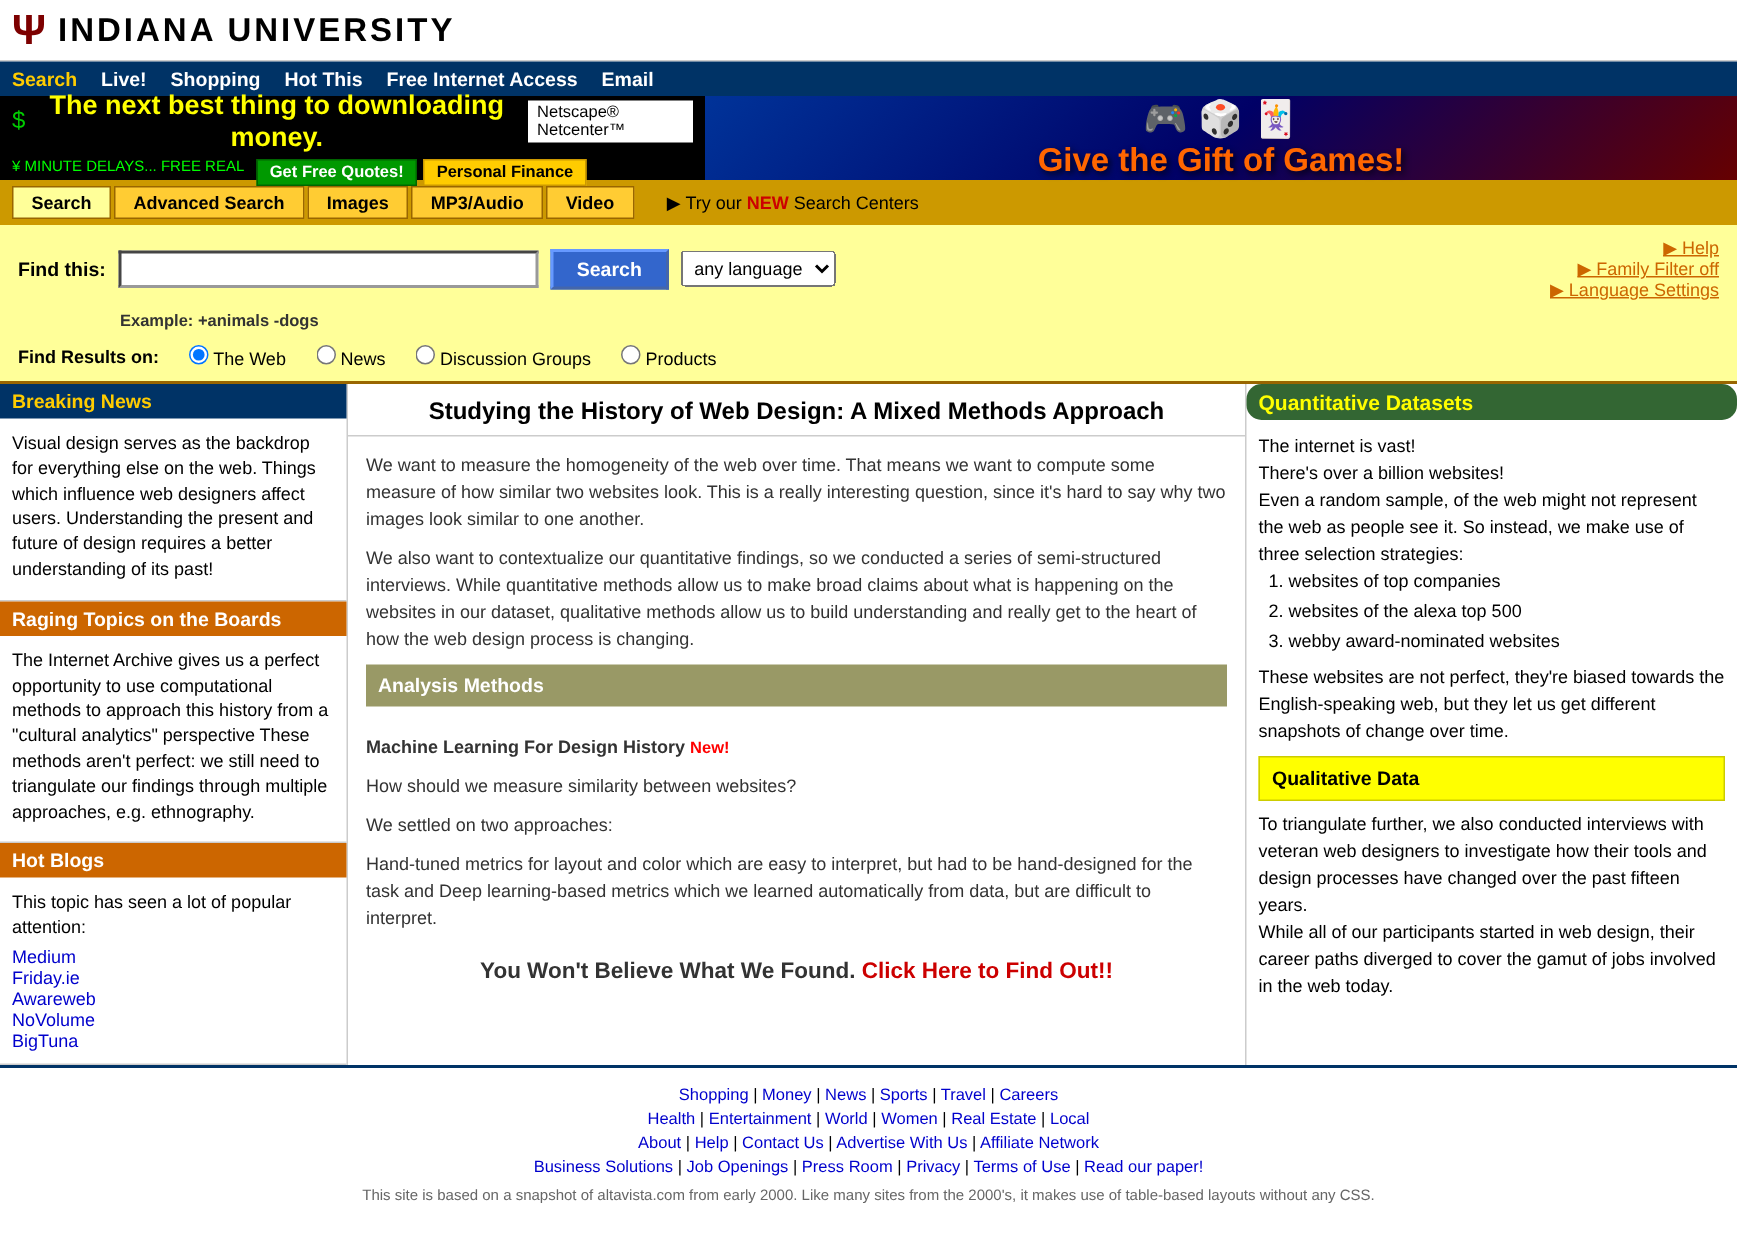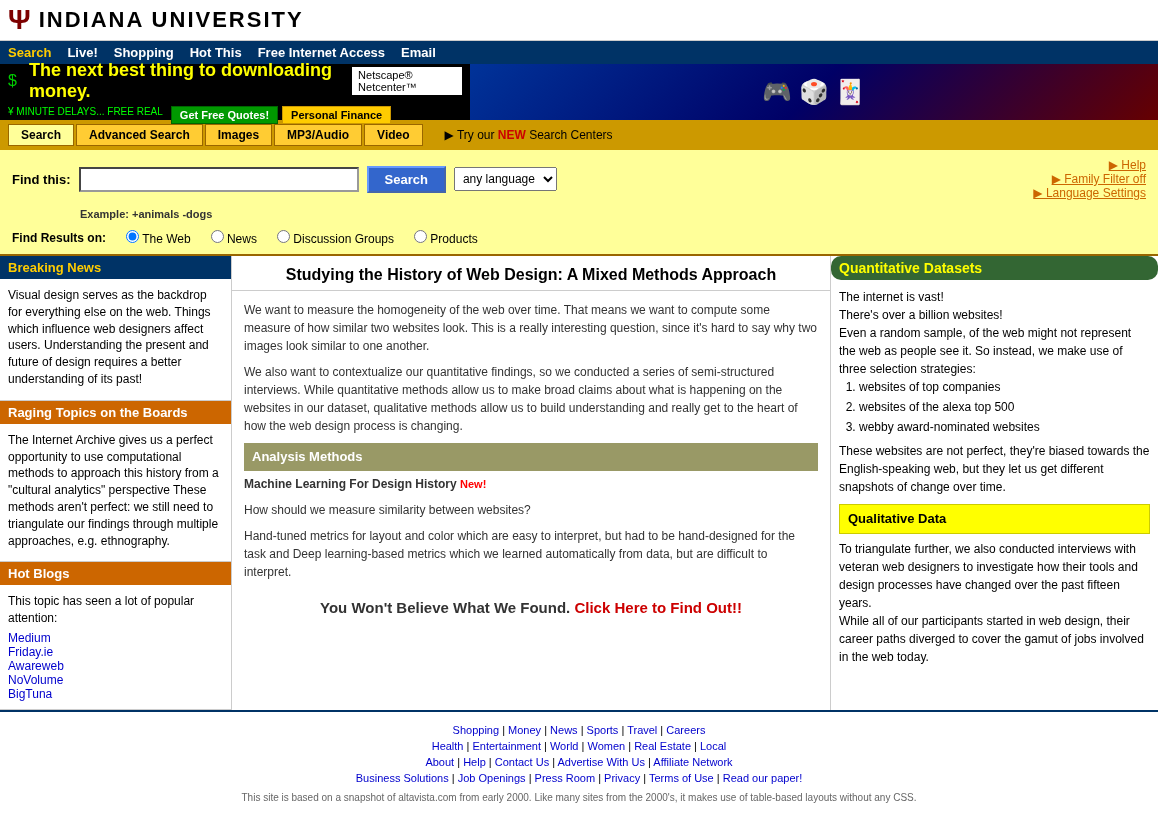--- a/index.html
+++ b/index.html
@@ -12,21 +12,21 @@
     #header .iu-logo .iu-text { font-size: 22px; font-weight: bold; color: #000; letter-spacing: 2px; }
 
     
     #navbar { background: #003366; padding: 4px 8px; display: flex; gap: 16px; }
     #navbar a { color: #fff; text-decoration: none; font-size: 13px; font-weight: bold; }
     #navbar a:first-child { color: #ffcc00; }
 
     
     #adbanner { display: flex; background: #000; height: 56px; }
     #adbanner .left-ad { flex: 0 0 470px; background: #000; display: flex; flex-direction: column; justify-content: center; padding: 4px 8px; }
-    #adbanner .left-ad .ad-headline { color: #ffff00; font-size: 18px; font-weight: bold; }
+    #adbanner .left-ad .ad-headline { color: #ffff00; font-size: 18px; font-weight: bold; text-align: center; }
     #adbanner .left-ad .ad-subrow { display: flex; align-items: flex-start; gap: 8px; margin-top: 4px; }
     #adbanner .left-ad .netscape-badge { background: #fff; padding: 2px 6px; font-size: 11px; color: #000; }
     #adbanner .left-ad .minute-delays { color: #00ff00; font-size: 10px; }
     #adbanner .left-ad .buttons { display: flex; gap: 4px; }
     #adbanner .left-ad .btn-green { background: #009900; color: #fff; border: 1px solid #006600; padding: 2px 8px; font-size: 11px; font-weight: bold; cursor: pointer; }
     #adbanner .left-ad .btn-yellow { background: #ffcc00; color: #000; border: 1px solid #cc9900; padding: 2px 8px; font-size: 11px; font-weight: bold; cursor: pointer; }
     #adbanner .right-ad { flex: 1; background: linear-gradient(135deg, #003399 0%, #000066 50%, #660000 100%); display: flex; align-items: center; justify-content: center; }
     #adbanner .right-ad .gift-text { color: #ff6600; font-size: 22px; font-weight: bold; text-shadow: 2px 2px 4px rgba(0,0,0,0.8); }
 
     
@@ -61,21 +61,21 @@
     .sidebar-section-title.orange-bg { background: #cc6600; }
     .sidebar-section-content { padding: 8px; font-size: 12px; color: #000; border-bottom: 1px solid #ccc; }
     .sidebar-section-content p { margin-bottom: 4px; line-height: 1.4; }
     .sidebar-section-content a { color: #0000cc; text-decoration: none; }
 
     
     #center-content { flex: 1; padding: 0; }
     #center-title { background: #fff; padding: 10px 12px 6px 12px; font-size: 16px; font-weight: bold; color: #000; border-bottom: 1px solid #ccc; text-align: center; }
     #center-body { padding: 10px 12px; font-size: 12px; color: #333; line-height: 1.5; }
     #center-body p { margin-bottom: 8px; }
-    #analysis-header { background: #999966; color: #fff; padding: 4px 8px; font-size: 13px; font-weight: bold; margin: 8px 0 4px 0; }
+    #analysis-header { background: #999966; color: #fff; padding: 4px 8px; font-size: 13px; font-weight: bold; margin: 8px 0 18px 0; }
     #center-body .click-link { color: #cc0000; font-weight: bold; text-decoration: none; }
     .big-center-text { text-align: center; font-size: 15px; font-weight: bold; color: #333; margin: 16px 0; }
     .new-badge { color: #ff0000; font-weight: bold; font-size: 11px; }
 
     
     #right-sidebar { width: 328px; border-left: 1px solid #ccc; }
     .right-section-title { background: #336633; color: #ffff00; padding: 4px 8px; font-size: 14px; font-weight: bold; border-radius: 10px; }
     .right-section-content { padding: 8px; font-size: 12px; color: #000; line-height: 1.5; }
     .right-section-content ol { padding-left: 20px; }
     .right-section-content li { margin-bottom: 2px; }
@@ -119,20 +119,21 @@
       <span class="minute-delays">¥ MINUTE DELAYS... FREE REAL</span>
       <div class="buttons">
         <button class="btn-green">Get Free Quotes!</button>
         <button class="btn-yellow">Personal Finance</button>
       </div>
     </div>
   </div>
   <div class="right-ad">
     <div style="text-align:center;">
       <div style="color:#ffcc00; font-size:24px;">🎮 🎲 🃏</div>
+      <div class="gift-text">Give the Gift of Games!</div>
     </div>
   </div>
 </div>
 
 <div id="search-tabs">
   <a href="#" class="tab active">Search</a>
   <a href="#" class="tab">Advanced Search</a>
   <a href="#" class="tab">Images</a>
   <a href="#" class="tab">MP3/Audio</a>
   <a href="#" class="tab">Video</a>
@@ -217,20 +218,21 @@
     <div id="center-title">Studying the History of Web Design: A Mixed Methods Approach</div>
     <div id="center-body">
       <p>We want to measure the homogeneity of the web over time. That means we want to compute some measure of how similar two websites look. This is a really interesting question, since it's hard to say why two images look similar to one another.</p>
       <p>We also want to contextualize our quantitative findings, so we conducted a series of semi-structured interviews. While quantitative methods allow us to make broad claims about what is happening on the websites in our dataset, qualitative methods allow us to build understanding and really get to the heart of how the web design process is changing.</p>
       <div id="analysis-header">Analysis Methods</div>
       <p>
         <strong>Machine Learning For Design History</strong>
         <span class="new-badge">New!</span>
       </p>
       <p>How should we measure similarity between websites?</p>
+      <p>We settled on two approaches:</p>
       <p>Hand-tuned metrics for layout and color which are easy to interpret, but had to be hand-designed for the task and Deep learning-based metrics which we learned automatically from data, but are difficult to interpret.</p>
       <div class="big-center-text">
         <span>You Won't Believe What We Found.</span>
         <a href="#" class="click-link">Click Here to Find Out!!</a>
       </div>
     </div>
   </div>
 
   <div id="right-sidebar">
     <div class="right-section-title">Quantitative Datasets</div>

